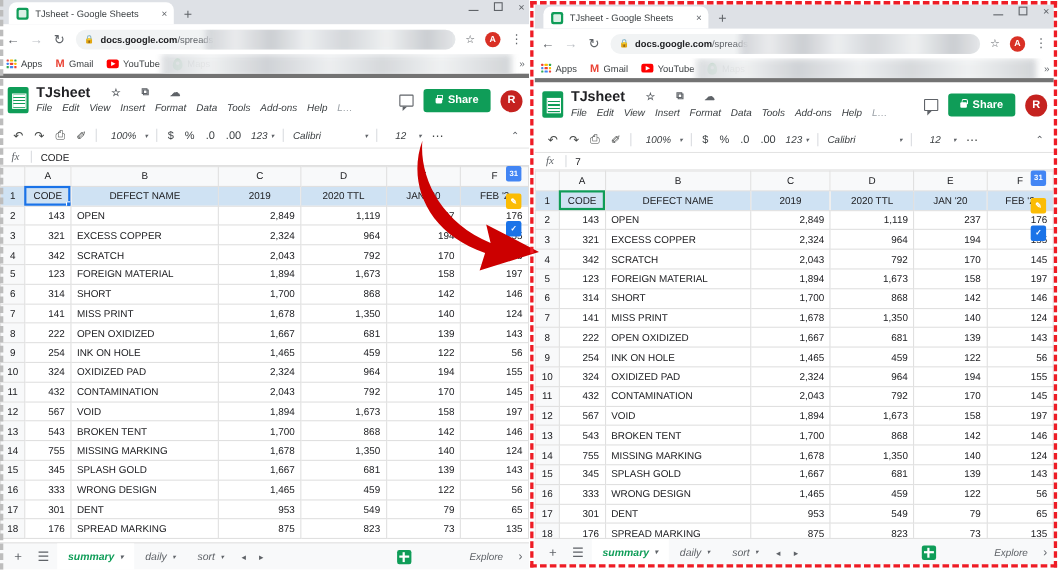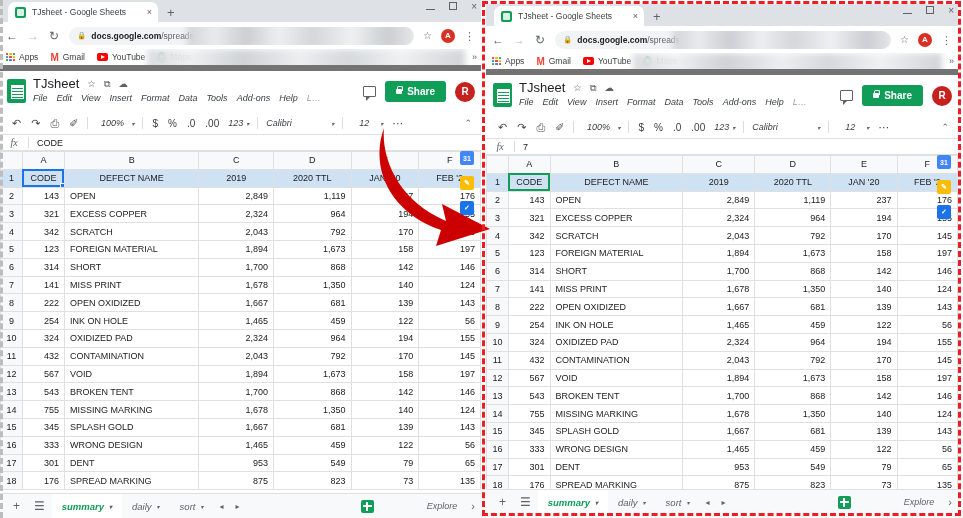--- a/index.html
+++ b/index.html
@@ -51,21 +51,21 @@
   .urltxt .gray { color:#5f6368; }
   .blurstrip { position:absolute; left:118px; top:-4px; height:26px; right:-2px;
      background:linear-gradient(90deg,#cfd2d6,#e9eaec 12%,#c9ccd0 26%,#eceef0 40%,#d2d5d9 55%,#eef0f1 72%,#c8cbcf 88%,#e6e8ea);
      filter:blur(3px); opacity:.95; }
   .staricon { font-size:10px; color:#5f6368; }
   .avatar-sm { width:14px;height:14px;border-radius:50%;background:#d93025;color:#fff;
      font-size:8px;display:flex;align-items:center;justify-content:center;font-weight:bold; }
   .kebab { font-size:11px; color:#5f6368; letter-spacing:0; line-height:8px; }
 
   .bookmarks { height:22px; background:#fff; display:flex; align-items:center;
-     padding:0 6px; gap:12px; border-bottom:6px solid #737373; position:relative; overflow:hidden; }
+     padding:0 6px; gap:12px; border-bottom:4px solid #737373; position:relative; overflow:hidden; }
   .bm { display:flex; align-items:center; gap:4px; font-size:8.5px; color:#3c4043; white-space:nowrap;}
   .bm-grid { width:9px;height:9px; display:grid; grid-template-columns:repeat(3,1fr);
      grid-template-rows:repeat(3,1fr); gap:1px; }
   .bm-grid i { background:#5f6368; border-radius:.5px; }
   .bm-grid i:nth-child(1){background:#ea4335}.bm-grid i:nth-child(2){background:#fbbc04}
   .bm-grid i:nth-child(3){background:#34a853}.bm-grid i:nth-child(4){background:#4285f4}
   .bm-grid i:nth-child(5){background:#ea4335}.bm-grid i:nth-child(6){background:#fbbc04}
   .bm-grid i:nth-child(7){background:#34a853}.bm-grid i:nth-child(8){background:#4285f4}
   .bm-grid i:nth-child(9){background:#ea4335}
   .bm-m { font-size:10px; color:#ea4335; font-weight:bold; line-height:9px;}
@@ -79,21 +79,21 @@
      filter:blur(3px); opacity:.95;}
   .bm-chev { position:absolute; right:4px; font-size:9px; color:#5f6368; }
 
   
   .sheets-head { height:41px; background:#fff; display:flex; align-items:flex-start;
      padding:5px 6px 0 7px; gap:7px; position:relative; }
   .sheets-logo { width:19px;height:24px;background:#0f9d58;border-radius:2px;position:relative;flex:0 0 auto;margin-top:3px;}
   .sheets-logo:after{content:"";position:absolute;left:4px;top:6px;width:11px;height:12px;
      background:repeating-linear-gradient(#fff 0 2px,#0f9d58 2px 3px);border:1px solid #fff;}
   .doc-col { display:flex; flex-direction:column; gap:1px; }
-  .doc-row1 { display:flex; align-items:center; gap:8px; }
+  .doc-row1 { display:flex; align-items:center; gap:19px;font-weight:bold; }
   .doc-title { font-size:13px; color:#202124; }
   .hico { font-size:9.5px; color:#5f6368; }
   .menu-row { display:flex; gap:9px; align-items:center; margin-top:1px;}
   .menu-row span { font-size:9px; color:#3c4043; white-space:nowrap;font-style:italic; }
   .menu-row .faded { color:#9aa0a6; }
   .head-right { position:absolute; right:6px; top:10px; display:flex; align-items:center; gap:9px;padding-left:36px; }
   .comment-ico { width:13px;height:11px;border:1.5px solid #5f6368;border-radius:1px;position:relative;}
   .comment-ico:after{content:"";position:absolute;left:2px;top:10px;border-top:4px solid #5f6368;
      border-right:4px solid transparent;}
   .share-btn { background:#0f9d58; color:#fff; font-size:10px; border-radius:3px;

